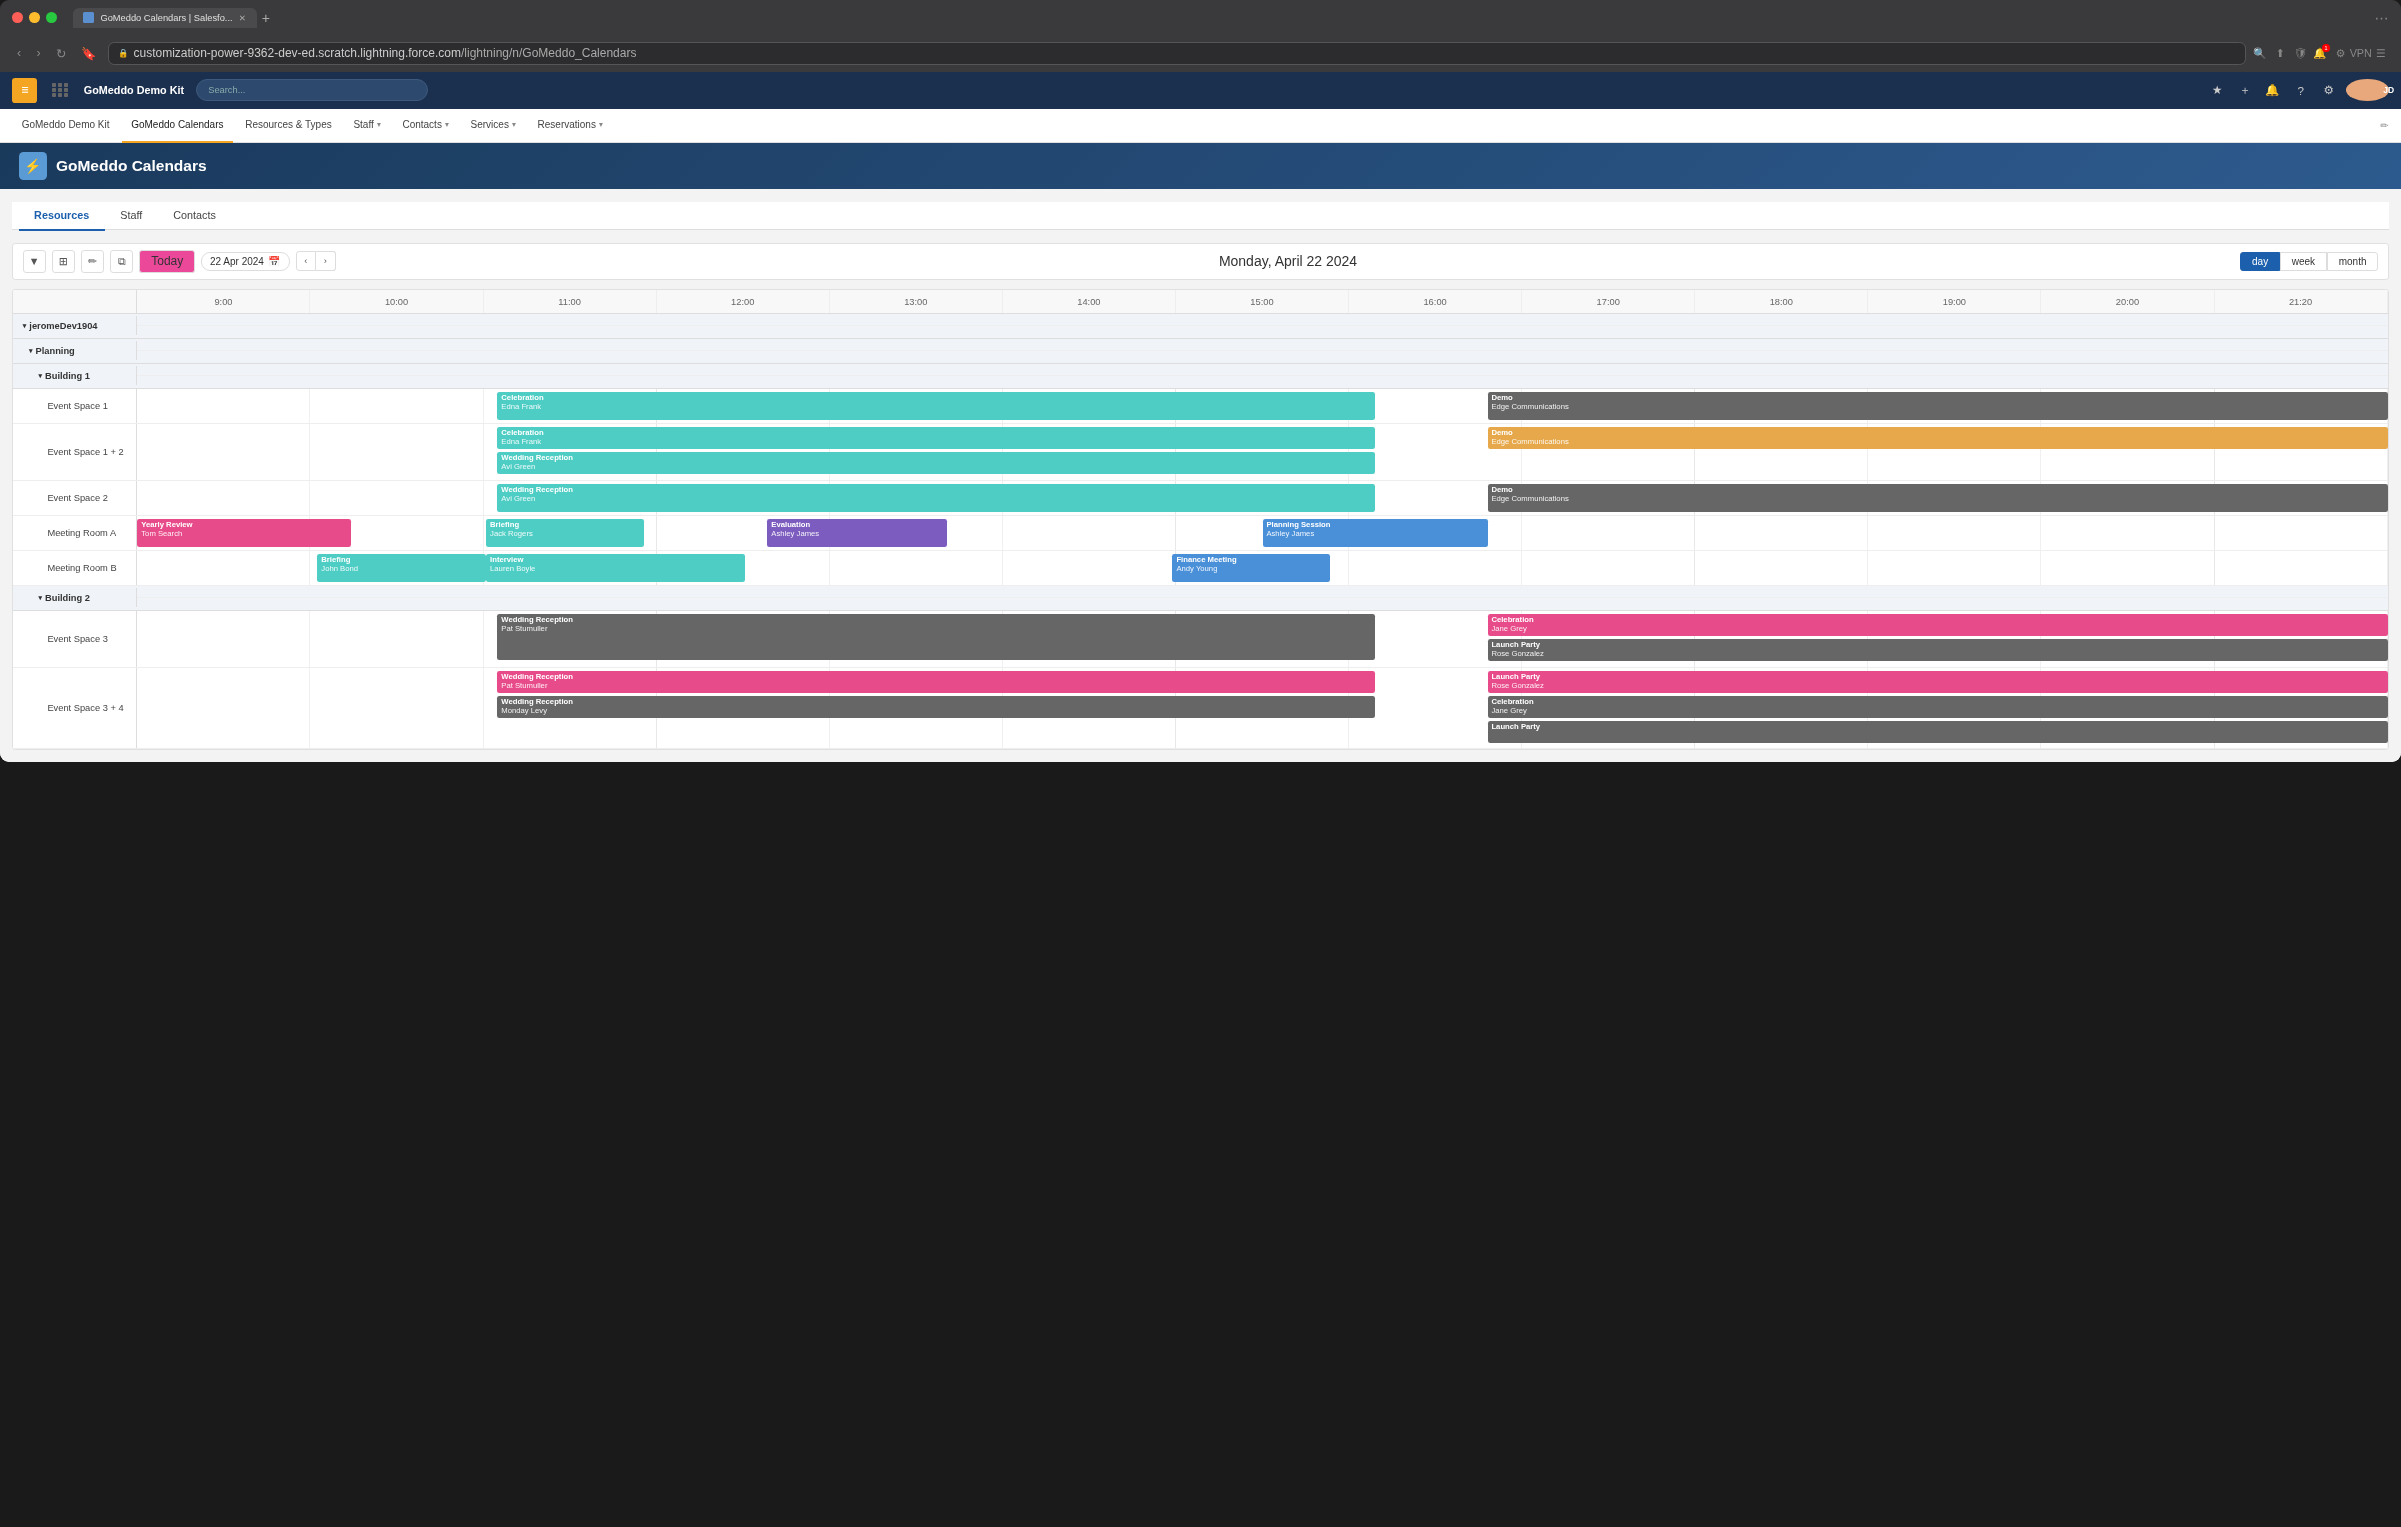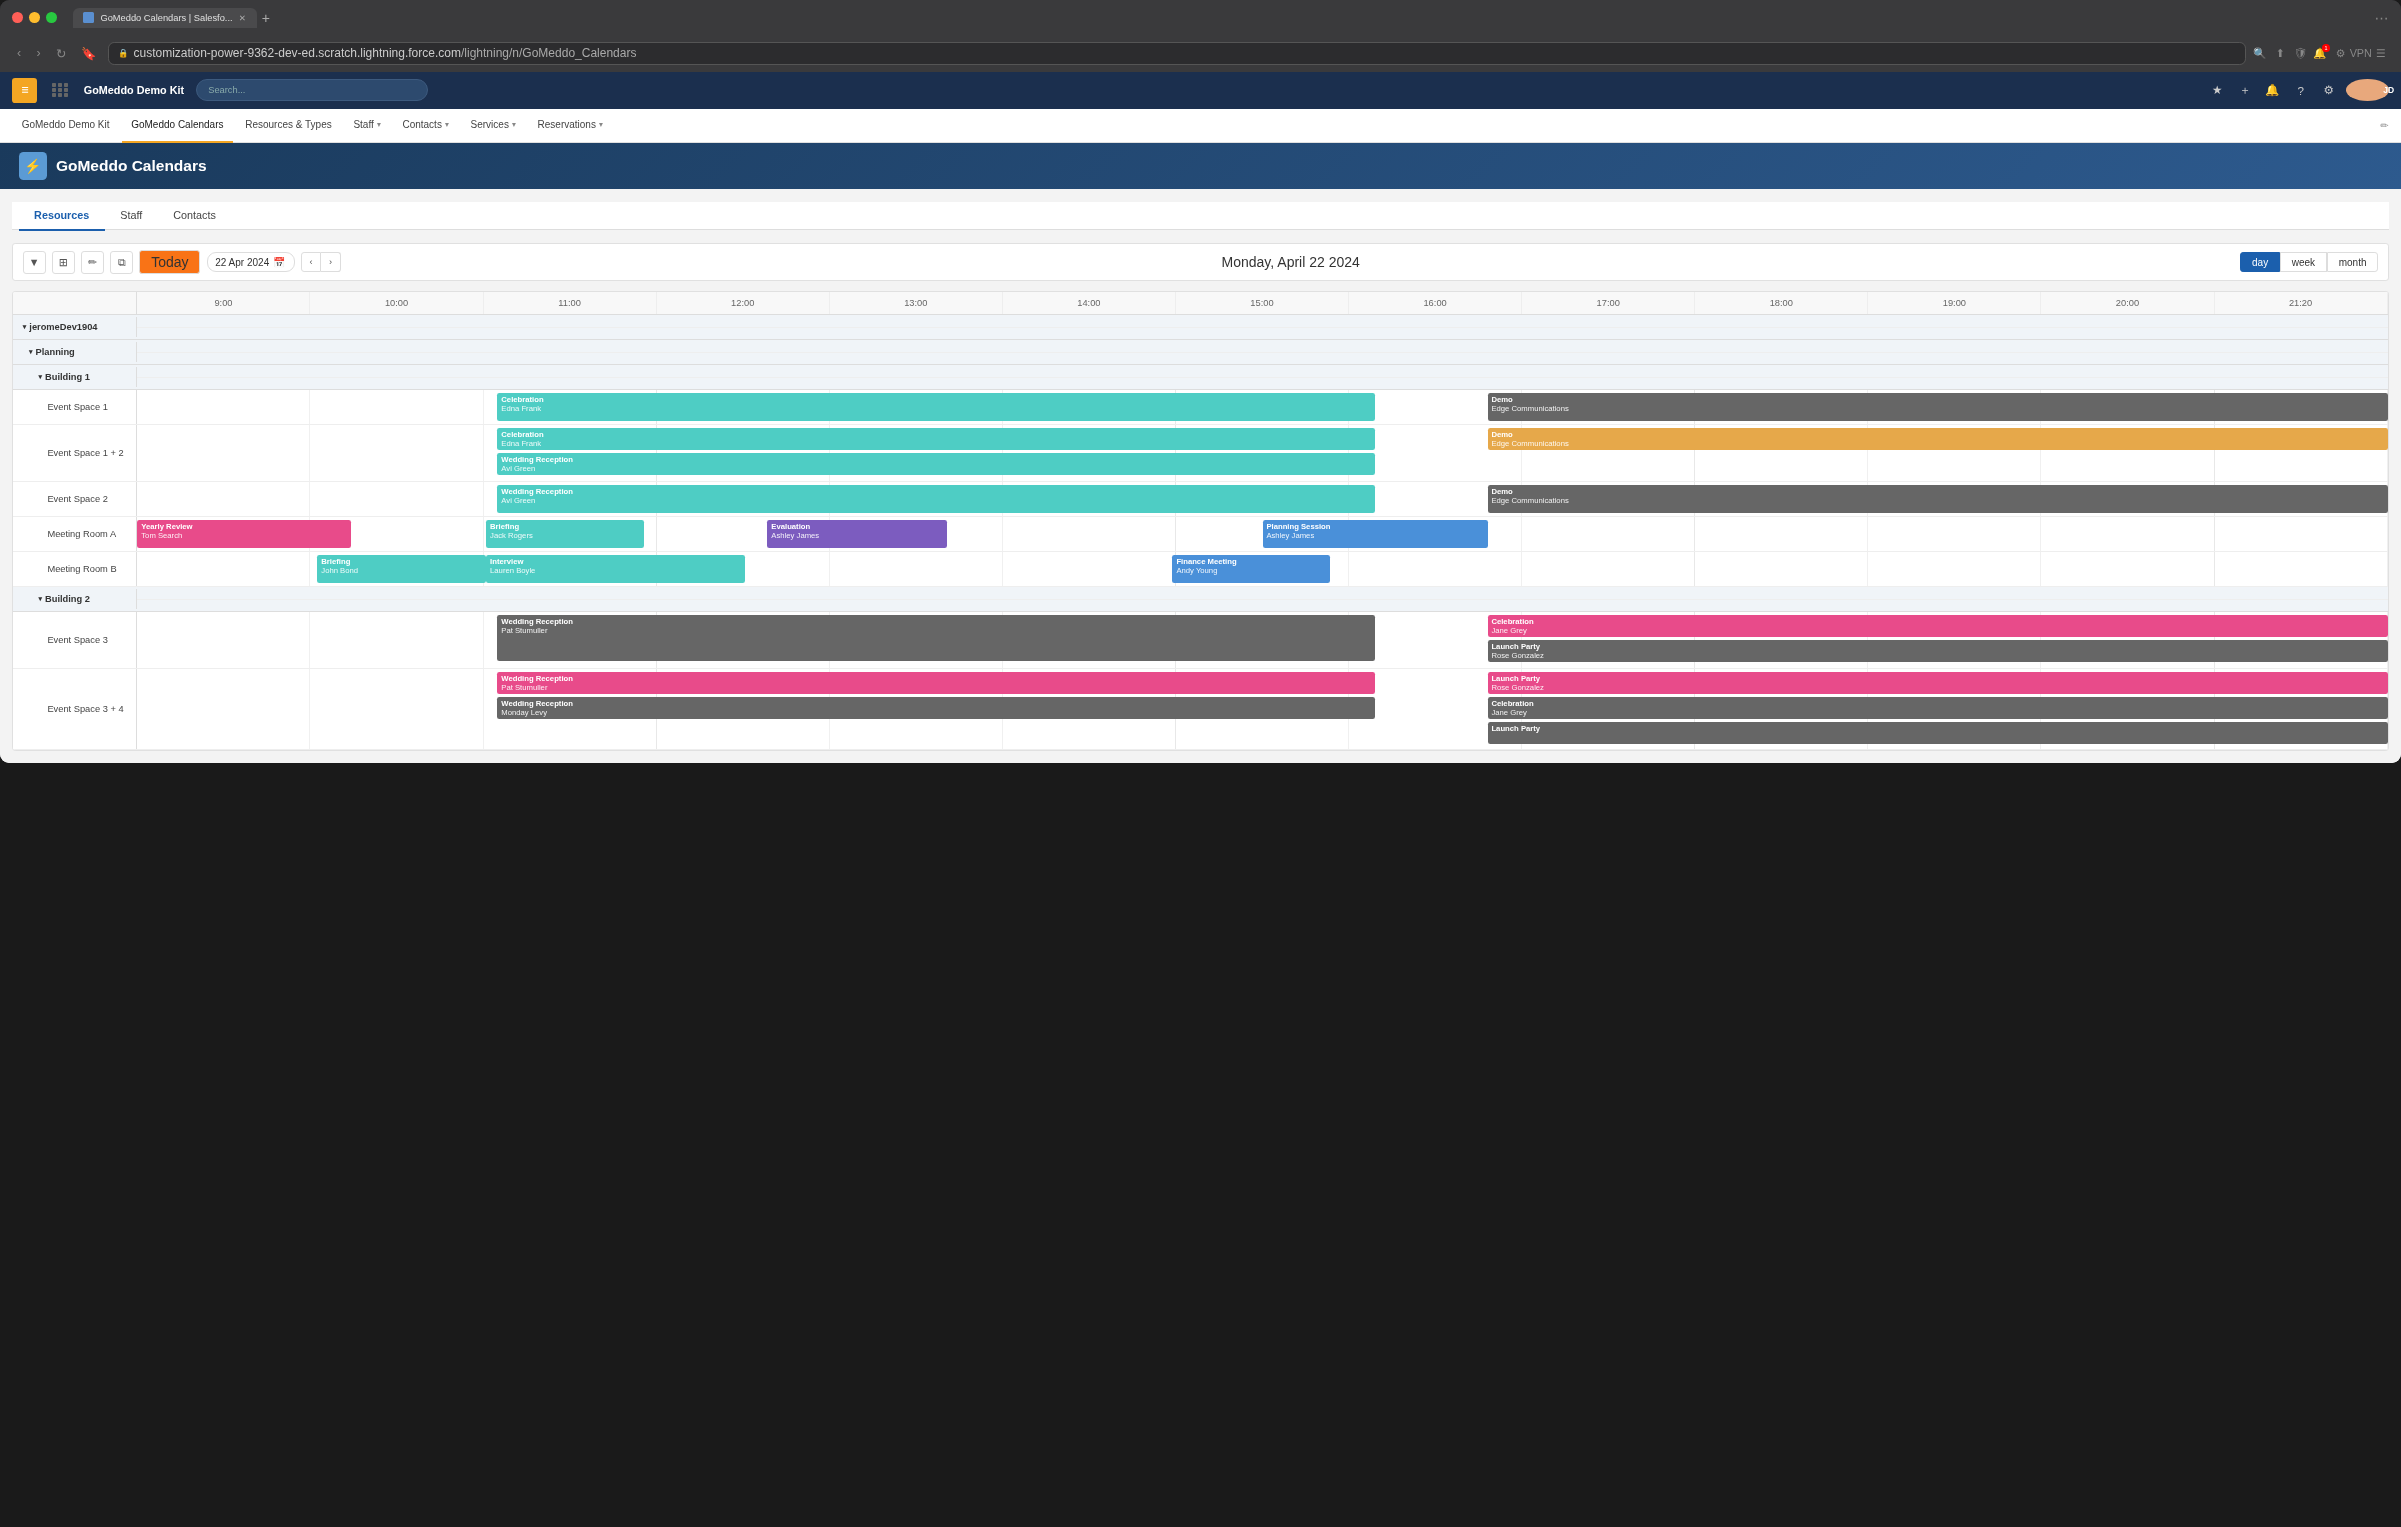--- a/index.html
+++ b/index.html
@@ -53,21 +53,21 @@
     .sf-page-title { color: #fff; font-size: 15.5px; font-weight: 600; }
 
     
     .calendar-container { padding: 12.4px; background: #f3f3f3; }
     .calendar-tabs { display: flex; gap: 0; border-bottom: 1.5px solid #ddd; margin-bottom: 12.4px; background: #fff; padding: 0 6.2px; }
     .cal-tab { padding: 7.7px 15.5px; cursor: pointer; color: #444; font-size: 10.8px; border-bottom: 2.3px solid transparent; margin-bottom: -1.5px; }
     .cal-tab.active { border-bottom-color: #1b5fad; color: #1b5fad; font-weight: 600; }
 
     .calendar-toolbar { display: flex; align-items: center; gap: 6.2px; margin-bottom: 9.3px; background: #fff; padding: 6.2px 9.3px; border-radius: 3.1px; border: 0.8px solid #e0e0e0; }
     .cal-tool-btn { width: 23px; height: 23px; border: 0.8px solid #ddd; background: #fff; border-radius: 3.1px; display: flex; align-items: center; justify-content: center; cursor: pointer; color: #555; font-size: 10.8px; }
-    .cal-today-btn { padding: 3.1px 10.8px; border: 0.8px solid #ddd; background: #f97316; border-radius: 3.1px; cursor: pointer; color: #333; font-size: 14px; }
+    .cal-today-btn { padding: 3.1px 10.8px; border: 0.8px solid #ddd; background: #ec4899; border-radius: 3.1px; cursor: pointer; color: #333; font-size: 12px; }
     .cal-date-input { display: flex; align-items: center; gap: 4.6px; border: 0.8px solid #ddd; padding: 3.1px 7.7px; border-radius: 9px; background: #fff; }
     .cal-date-text { font-size: 10px; color: #333; }
     .cal-nav { display: flex; }
     .cal-nav-btn { width: 20px; height: 20px; border: 0.8px solid #ddd; background: #fff; display: flex; align-items: center; justify-content: center; cursor: pointer; color: #555; font-size: 9.3px; }
     .cal-nav-btn:first-child { border-radius: 3.1px 0 0 3.1px; }
     .cal-nav-btn:last-child { border-radius: 0 3.1px 3.1px 0; border-left: none; }
     .cal-center-date { flex: 1; text-align: center; font-size: 14px; font-weight: 500; color: #333; }
     .cal-view-btns { display: flex; margin-left: auto; }
     .cal-view-btn { padding: 3.1px 10.8px; border: 0.8px solid #ddd; background: #fff; cursor: pointer; color: #333; font-size: 10px; }
     .cal-view-btn.active { background: #1b5fad; color: #fff; border-color: #1b5fad; }

